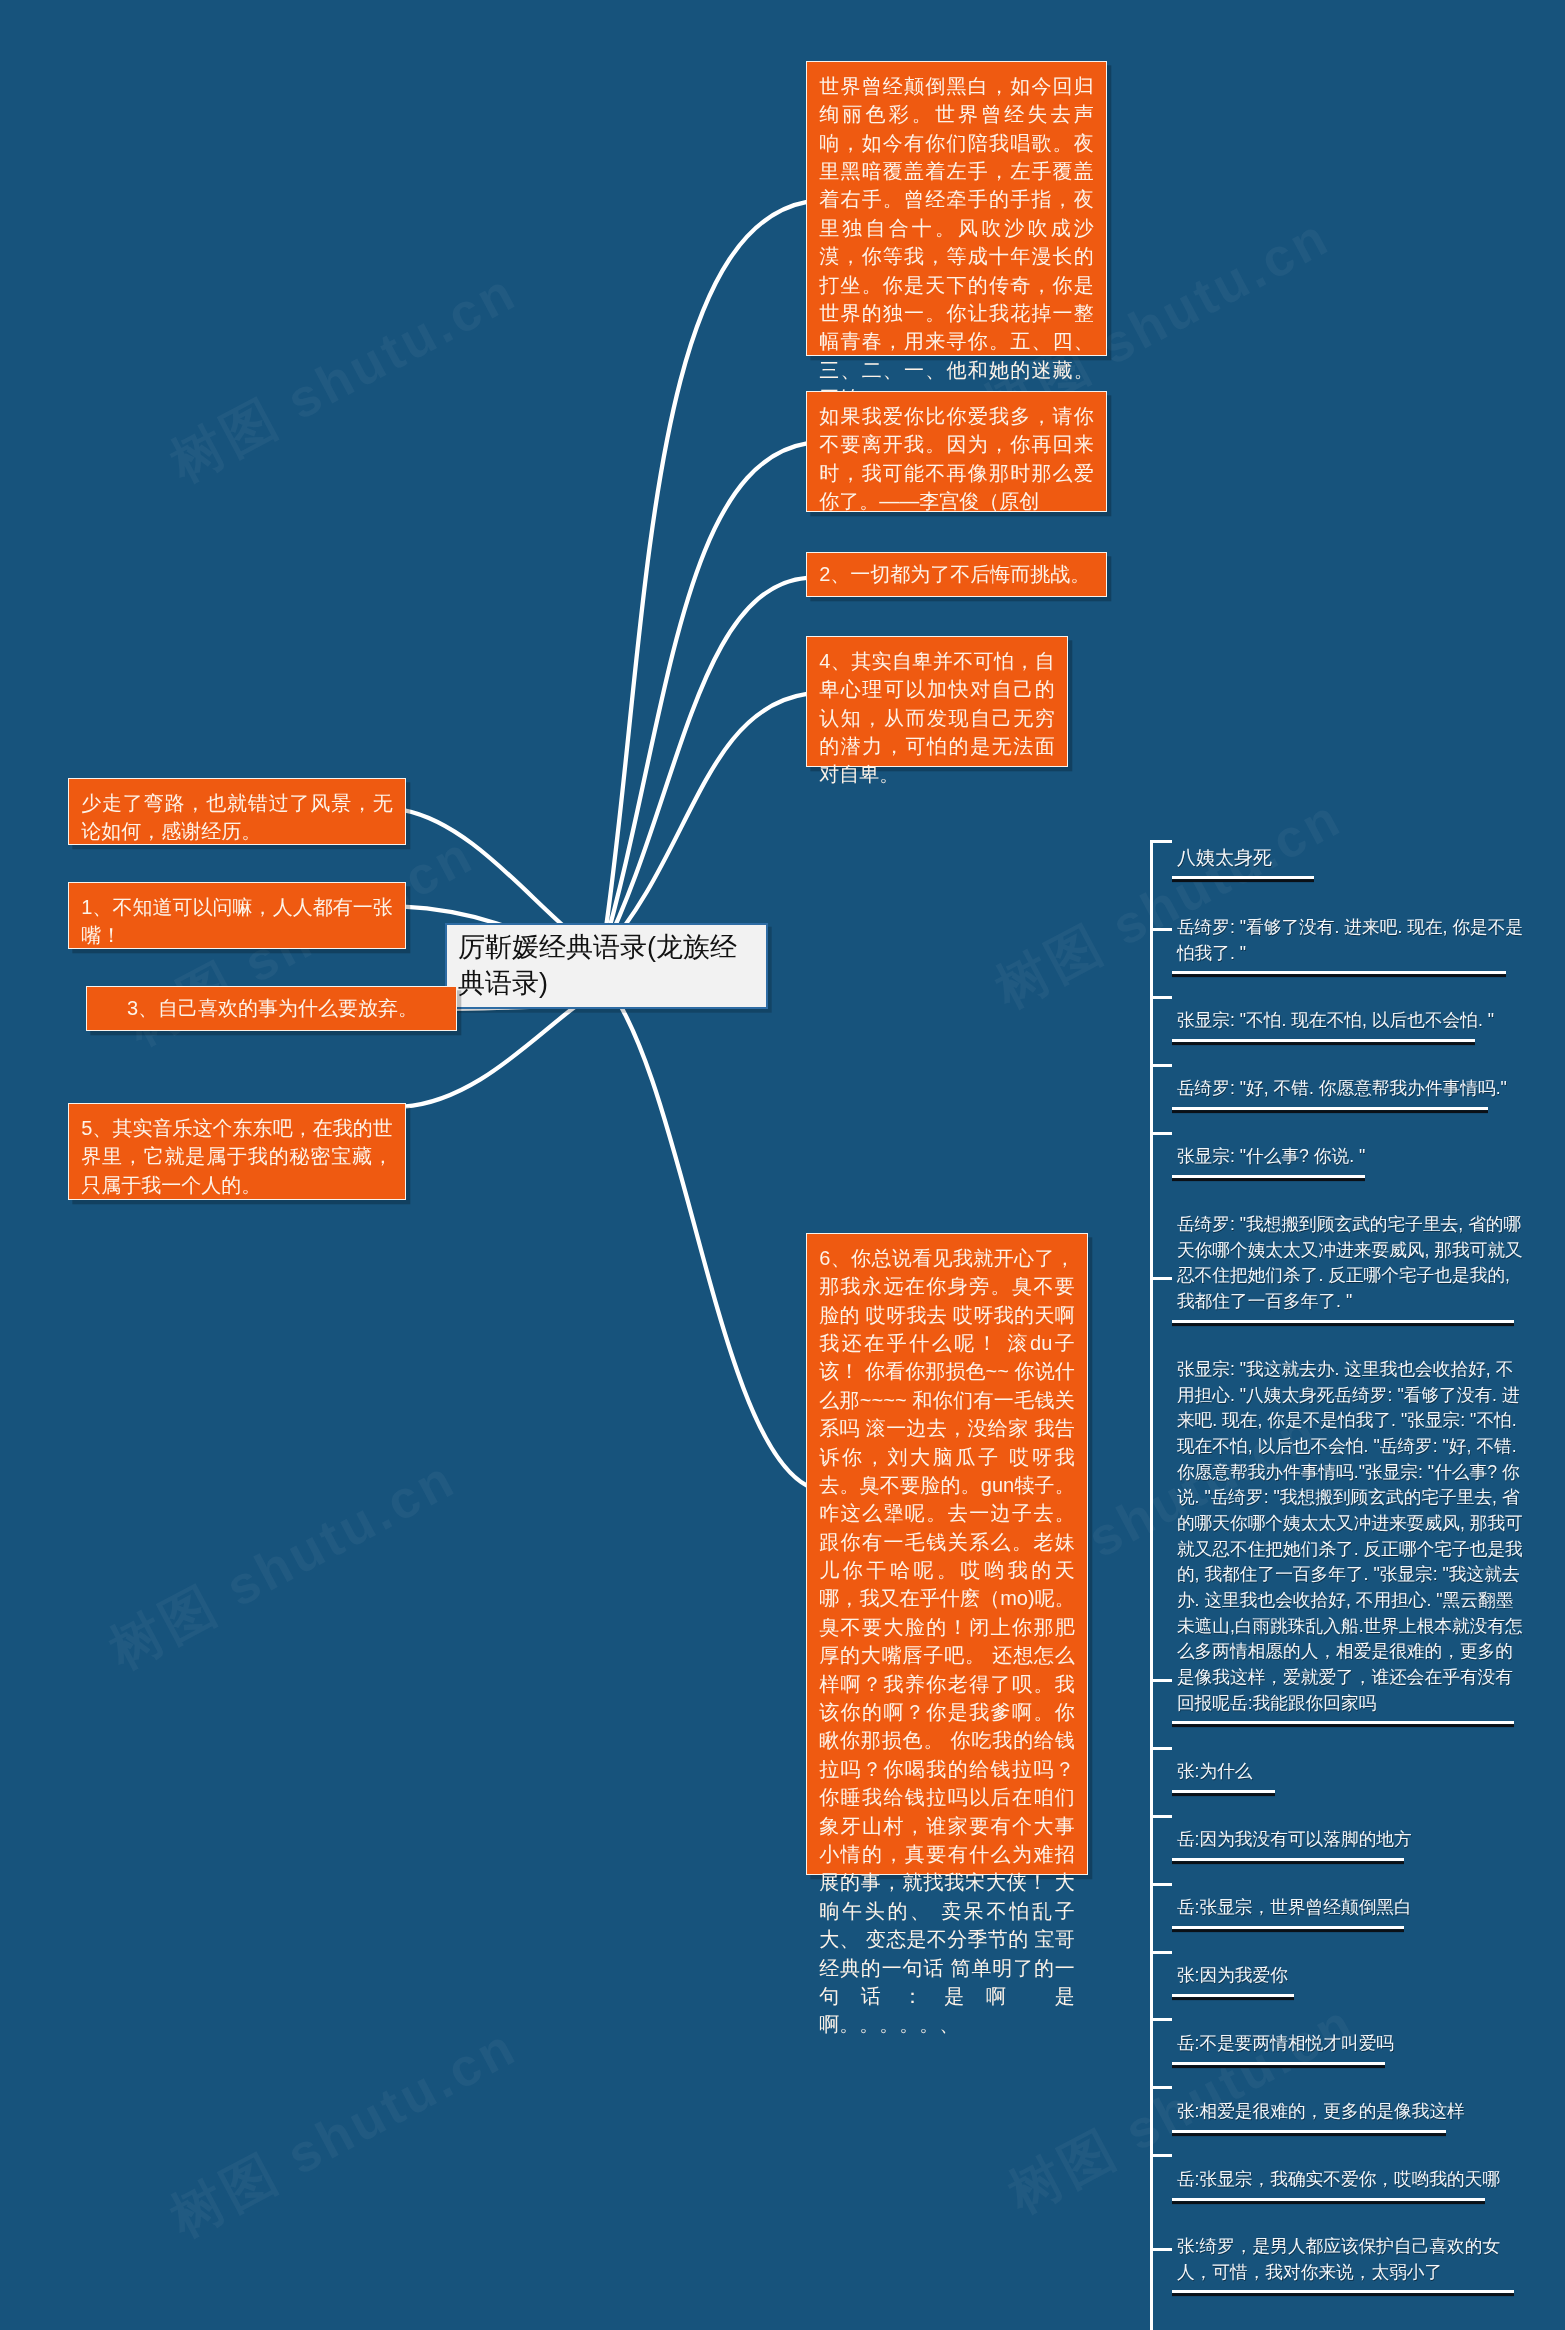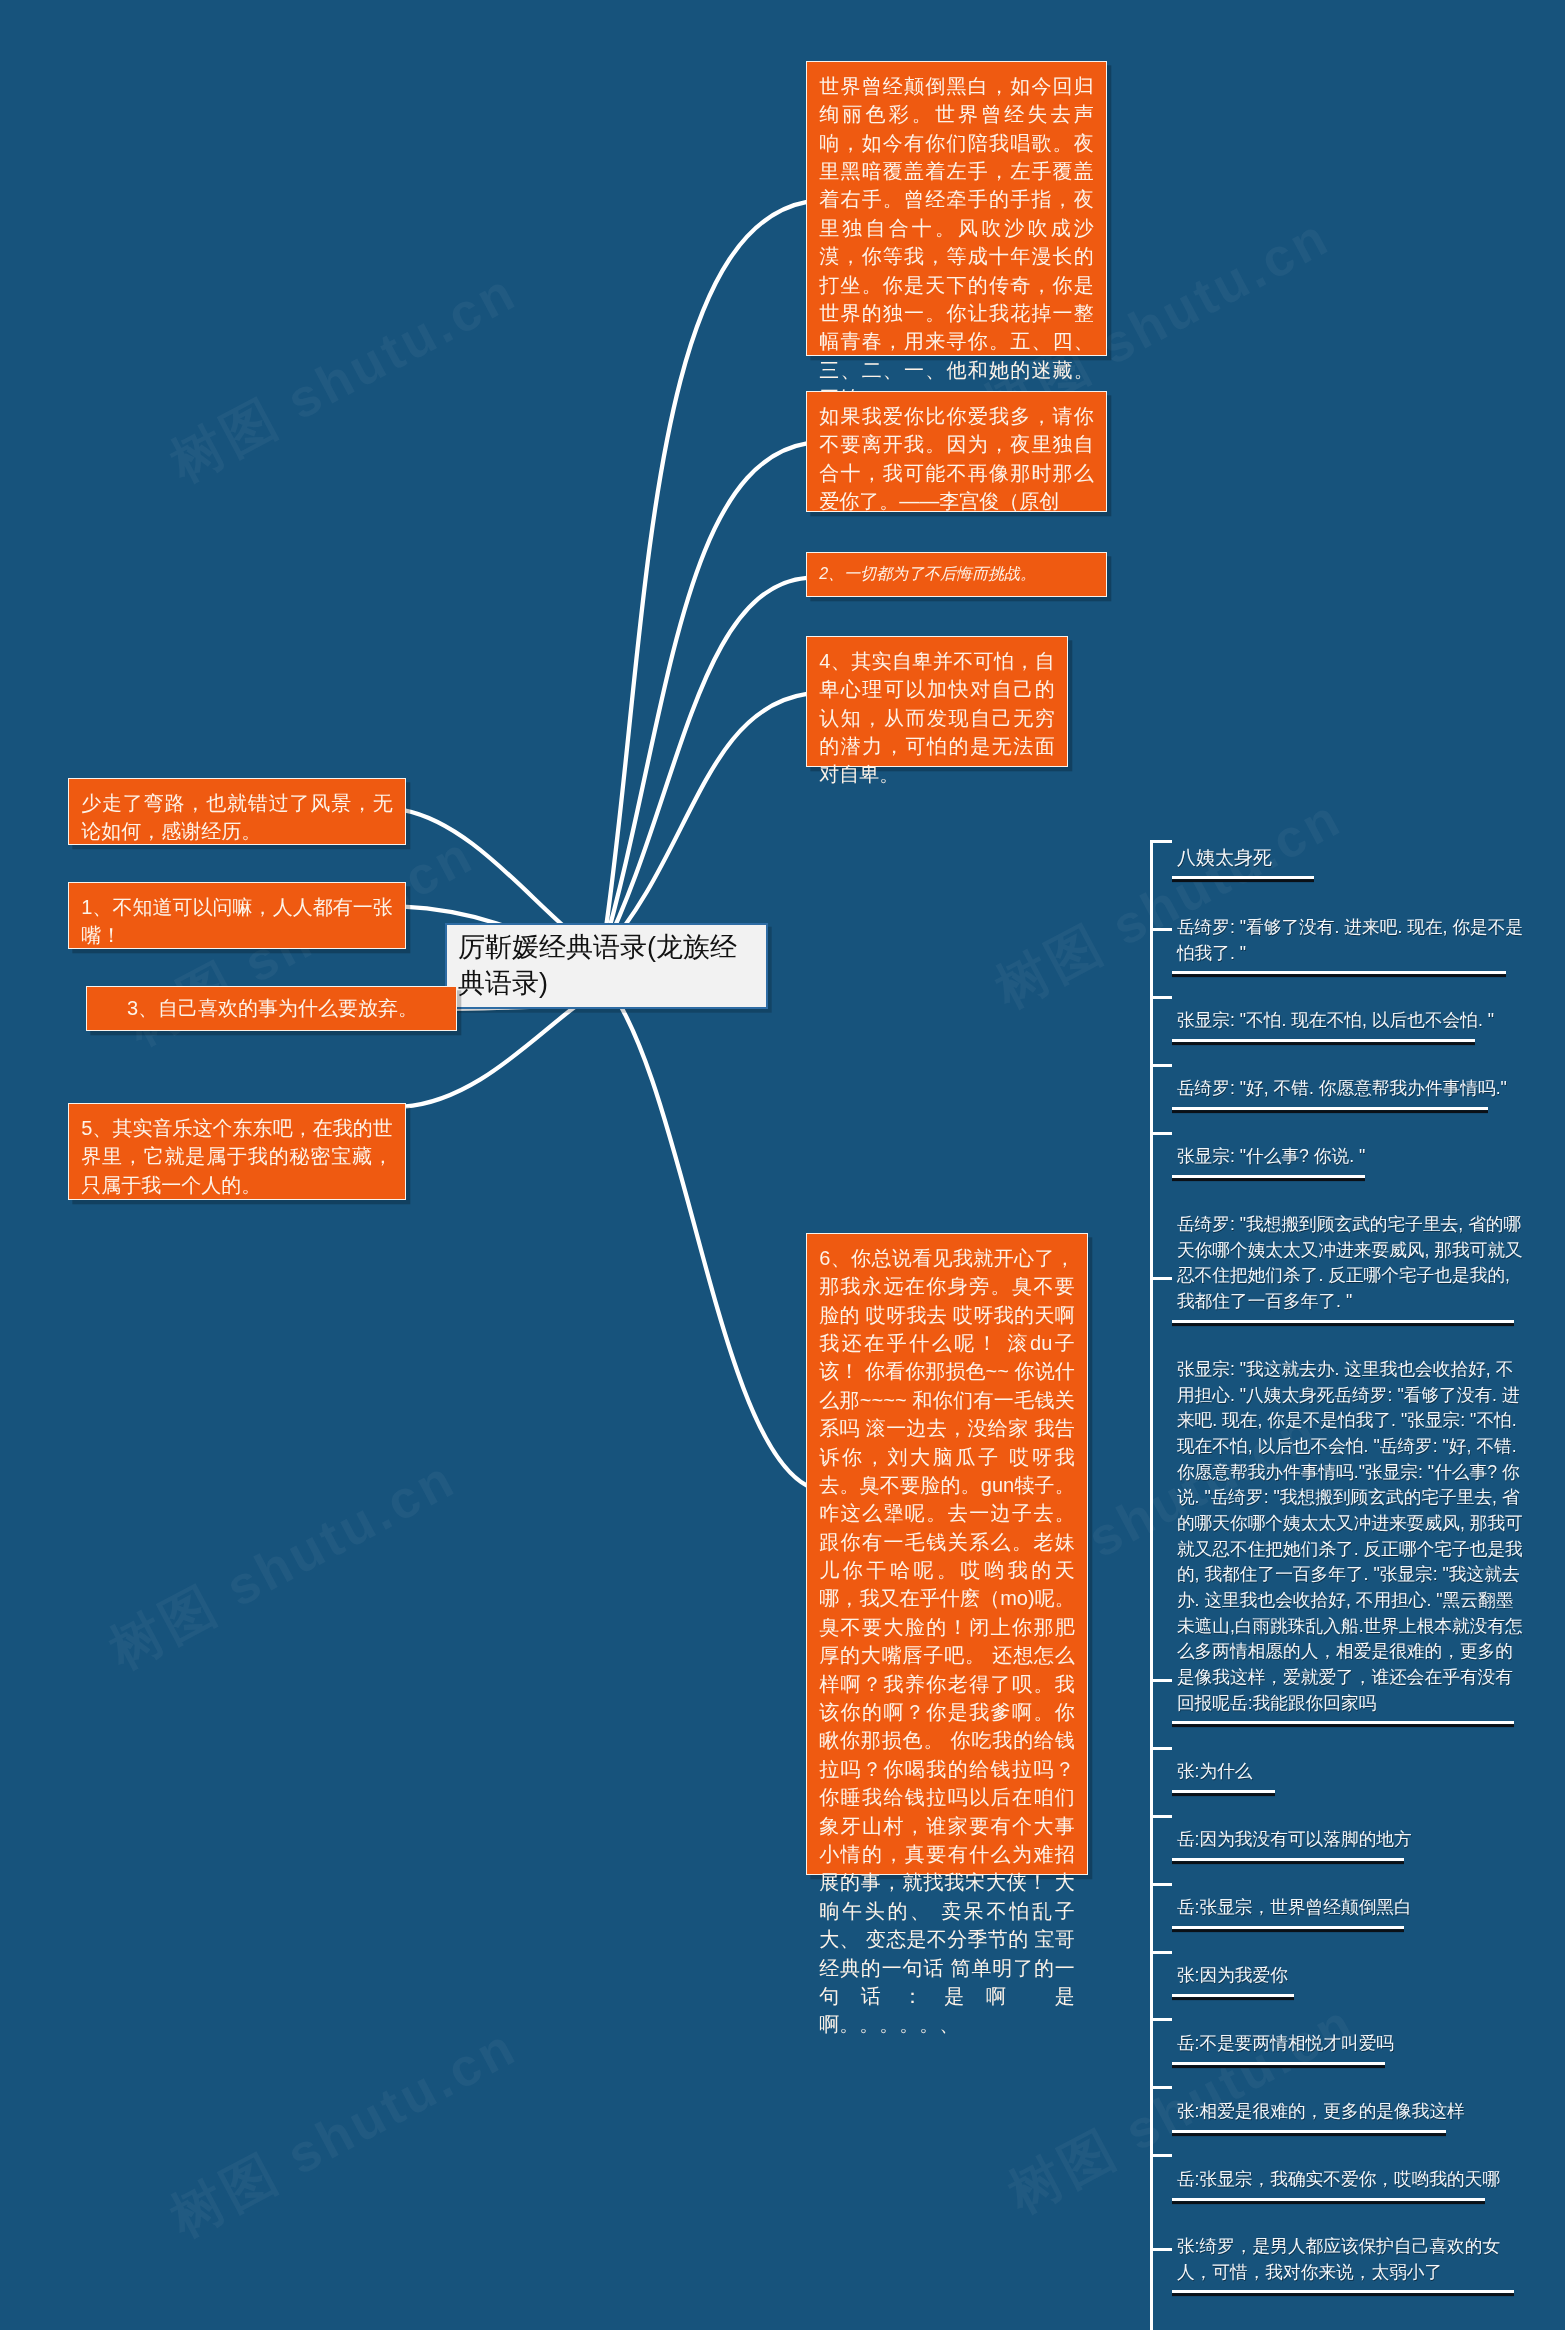--- a/index.html
+++ b/index.html
@@ -51,21 +51,21 @@
     box-shadow:4.3px 4.3px 0 rgba(0,0,0,0.22);
     color:#fdf3e8;
     font-size:20px;
     line-height:1.42;
     padding:9.8px 12.2px;
     box-sizing:border-box;
     text-align:justify;
     word-break:break-all;
   }
   .obox.center{display:flex;align-items:center;}
-  .obox.tiny{font-size:16px;font-style:italic;}
+  .obox.tiny{font-size:20px;}
 
   
   .rtree{position:absolute;}
   .rnode{
     position:absolute;
     box-sizing:border-box;
   }
   .rnode .rtext{
     color:#f4f7fa;
     font-size:17.7px;
@@ -135,21 +135,21 @@
 
   <div class="root-node" style="left:445px;top:923px;width:323px;height:86px;">
     <span>厉靳媛经典语录(龙族经典语录)</span>
   </div>
 
   <div class="obox" style="left:806px;top:61px;width:301px;height:295px;">
     <span>世界曾经颠倒黑白，如今回归绚丽色彩。世界曾经失去声响，如今有你们陪我唱歌。夜里黑暗覆盖着左手，左手覆盖着右手。曾经牵手的手指，夜里独自合十。风吹沙吹成沙漠，你等我，等成十年漫长的打坐。你是天下的传奇，你是世界的独一。你让我花掉一整幅青春，用来寻你。五、四、三、二、一、他和她的迷藏。开始</span>
   </div>
 
   <div class="obox" style="left:806px;top:391px;width:301px;height:121px;">
-    <span>如果我爱你比你爱我多，请你不要离开我。因为，夜里独自合十，我可能不再像那时那么爱你了。——李宫俊（原创</span>
+    <span>如果我爱你比你爱我多，请你不要离开我。因为，你再回来时，我可能不再像那时那么爱你了。——李宫俊（原创</span>
   </div>
 
   <div class="obox center tiny" style="left:806px;top:552px;width:301px;height:45px;">
     <span>2、一切都为了不后悔而挑战。</span>
   </div>
 
   <div class="obox" style="left:806px;top:636px;width:262px;height:131px;">
     <span>4、其实自卑并不可怕，自卑心理可以加快对自己的认知，从而发现自己无穷的潜力，可怕的是无法面对自卑。</span>
   </div>
 

